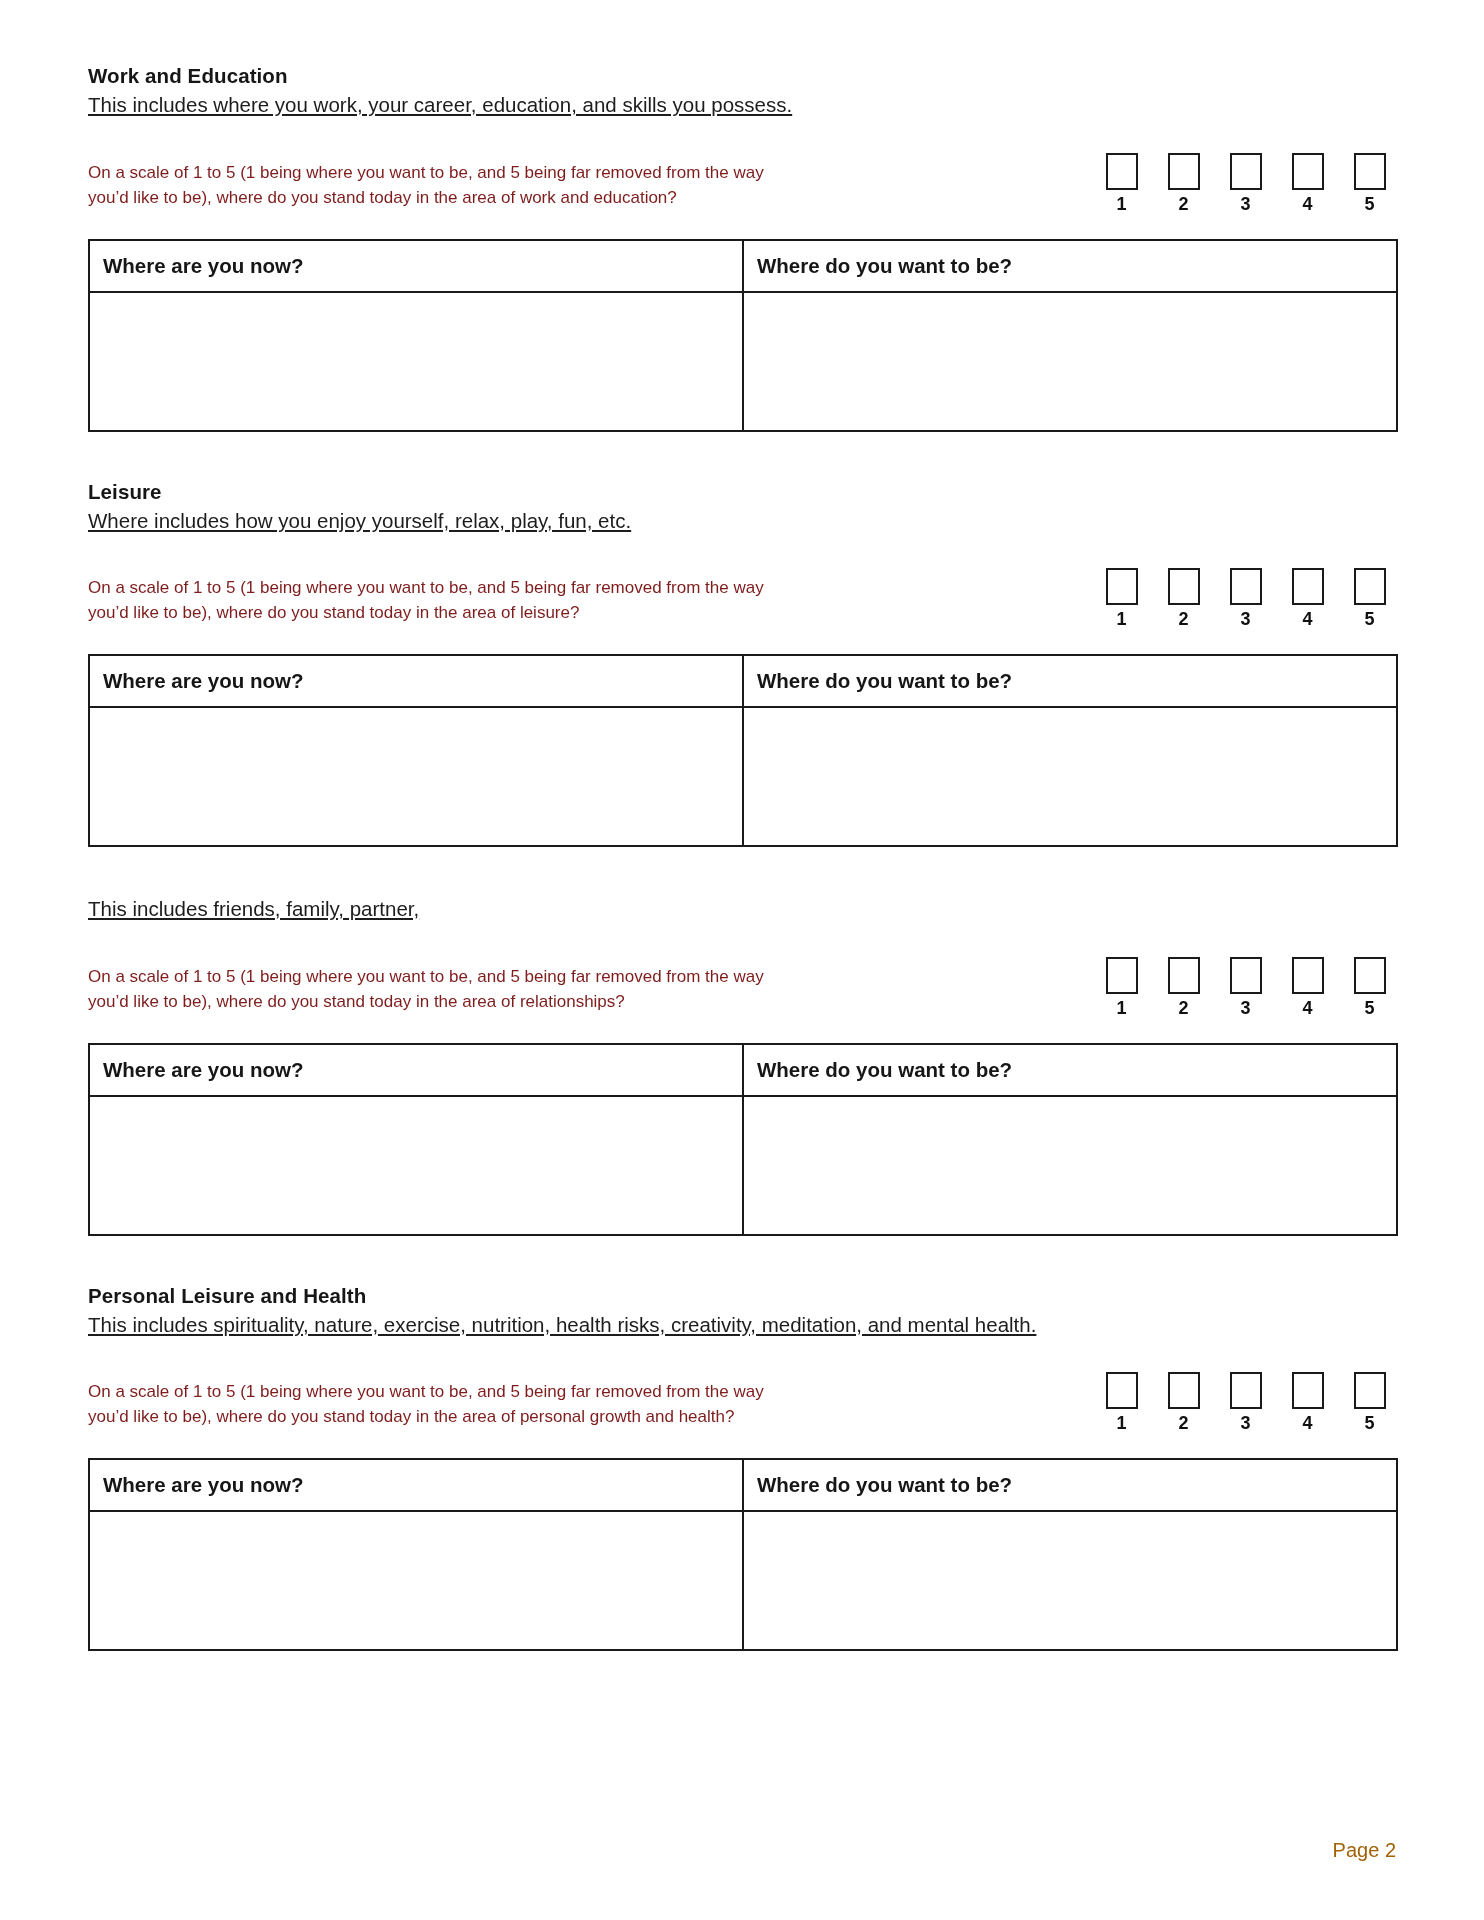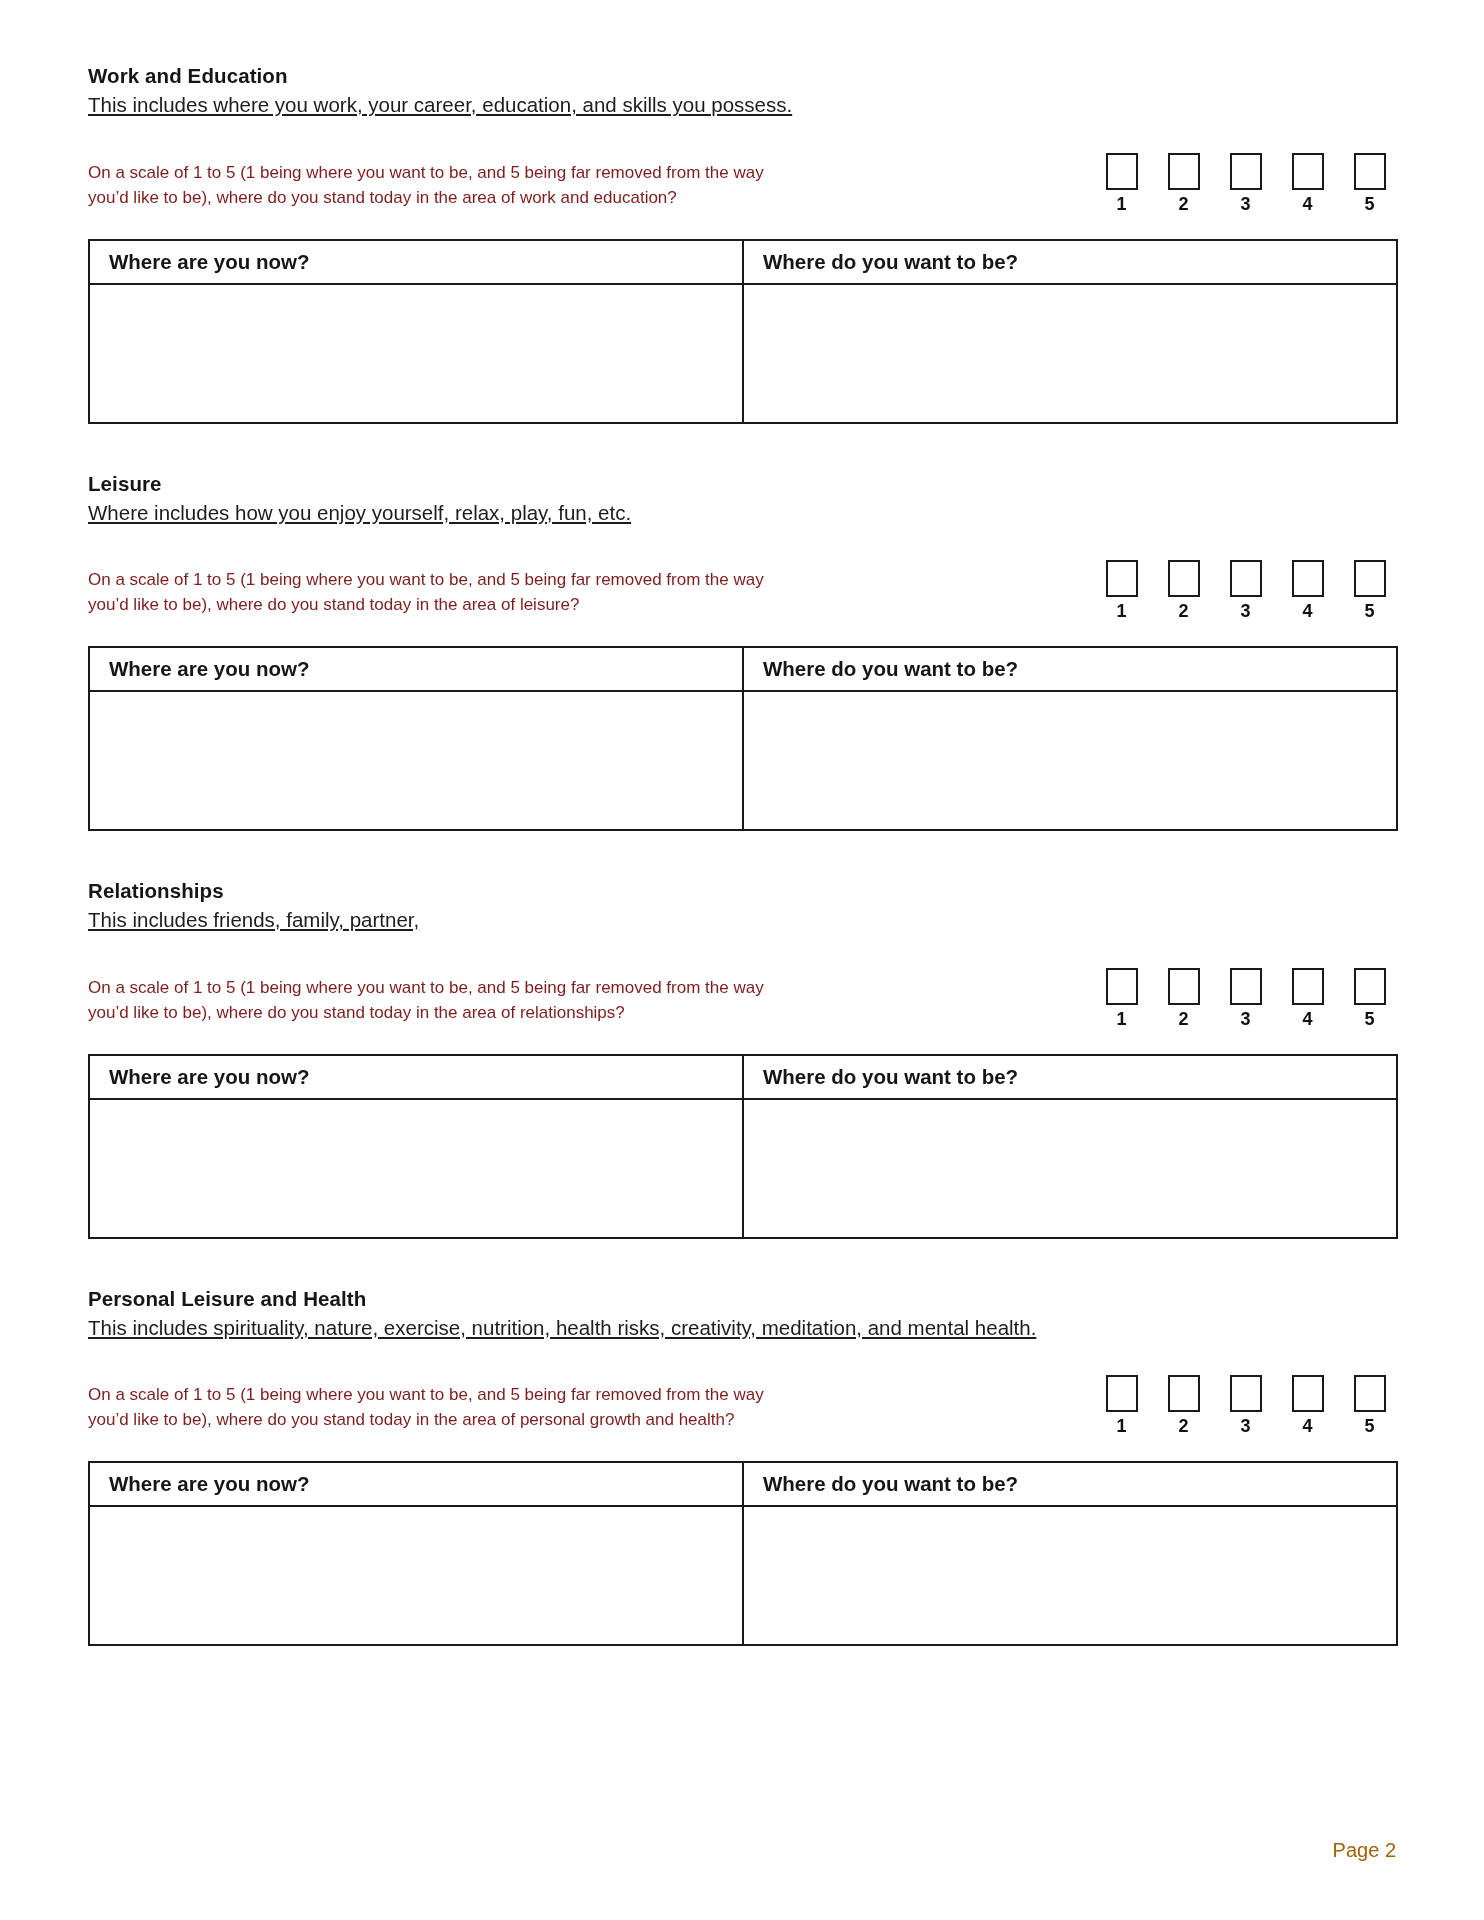--- a/index.html
+++ b/index.html
@@ -95,22 +95,22 @@
     margin-top: 26px;
     table-layout: fixed;
   }
 
   .answer-table td {
     border: 2.4px solid #1a1a1a;
     vertical-align: middle;
   }
 
   .answer-table .th-cell {
-    height: 44px;
-    padding: 0 19px;
+    height: 52px;
+    padding: 0 13px;
     font-size: 20.5px;
     font-weight: bold;
     color: #161616;
   }
 
   .answer-table .blank-cell {
     height: 139px;
   }
 
   .col-left { width: 654px; }
@@ -218,21 +218,20 @@
       <tr>
         <td class="blank-cell col-left"></td>
         <td class="blank-cell col-right"></td>
       </tr>
     </tbody>
       </table>
   </div>
   <div class="gap-after-table"></div>
 
   <div class="section">
-    <div class="section-heading">Relationships</div>
     <div class="section-desc">This includes friends, family, partner,</div>
     <div class="scale-row">
       <div class="scale-question">
         <div>On a scale of 1 to 5 (1 being where you want to be, and 5 being far removed from the way</div>
         <div>you’d like to be), where do you stand today in the area of relationships?</div>
       </div>
       <div class="scale-boxes">
         <div class="scale-box-cell">
           <div class="scale-box"></div>
           <div class="scale-num">1</div>

